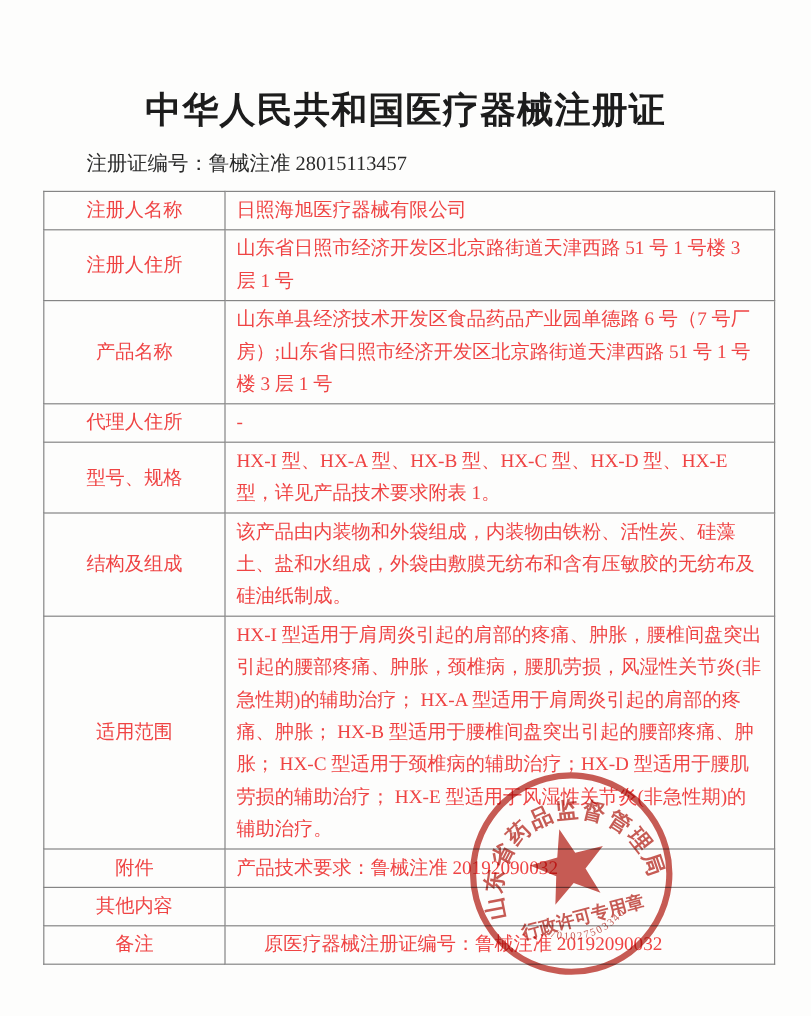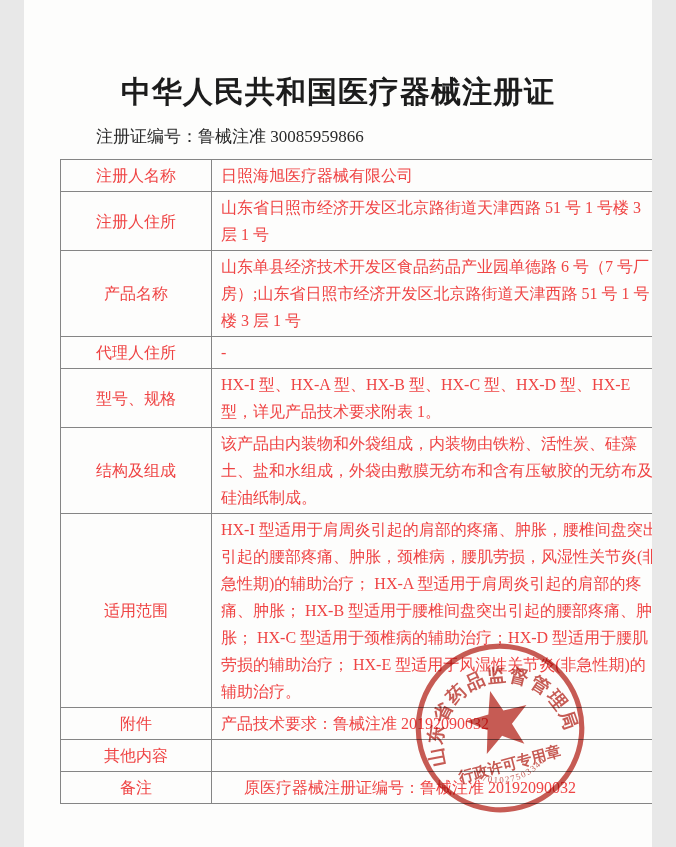--- a/index.html
+++ b/index.html
@@ -1,18 +1,18 @@
 <!DOCTYPE html>
 <html><head>
 <meta charset="utf-8">
 <style>
   html,body{margin:0;padding:0;background:#e8e8e8;}
   .page{
     position:relative;
-    width:628px;height:847px;
+    width:676px;height:847px;
     margin:0 auto;
     background:#fdfdfc;
     font-family:"Liberation Serif","DejaVu Serif",serif;
     color:#222;
     overflow:hidden;
   }
   .title{
     margin:72px 0 0 0;
     text-align:center;
     font-size:30px;
@@ -64,21 +64,21 @@
   }
 </style>
 </head>
 <body>
 
 <div class="page">
 
   <h1 class="title">中华人民共和国医疗器械注册证</h1>
 
   <div class="regline">
-    <span>注册证编号：</span><span>鲁械注准 30085959866</span>
+    <span>注册证编号：</span><span>鲁械注准 28015113457</span>
   </div>
 
   <table class="cert">
     <tbody>
         <tr class="r-registrant-name">
       <td class="lbl">注册人名称</td>
       <td class="val">日照海旭医疗器械有限公司</td>
     </tr>
     <tr class="r-registrant-addr">
       <td class="lbl">注册人住所</td>

